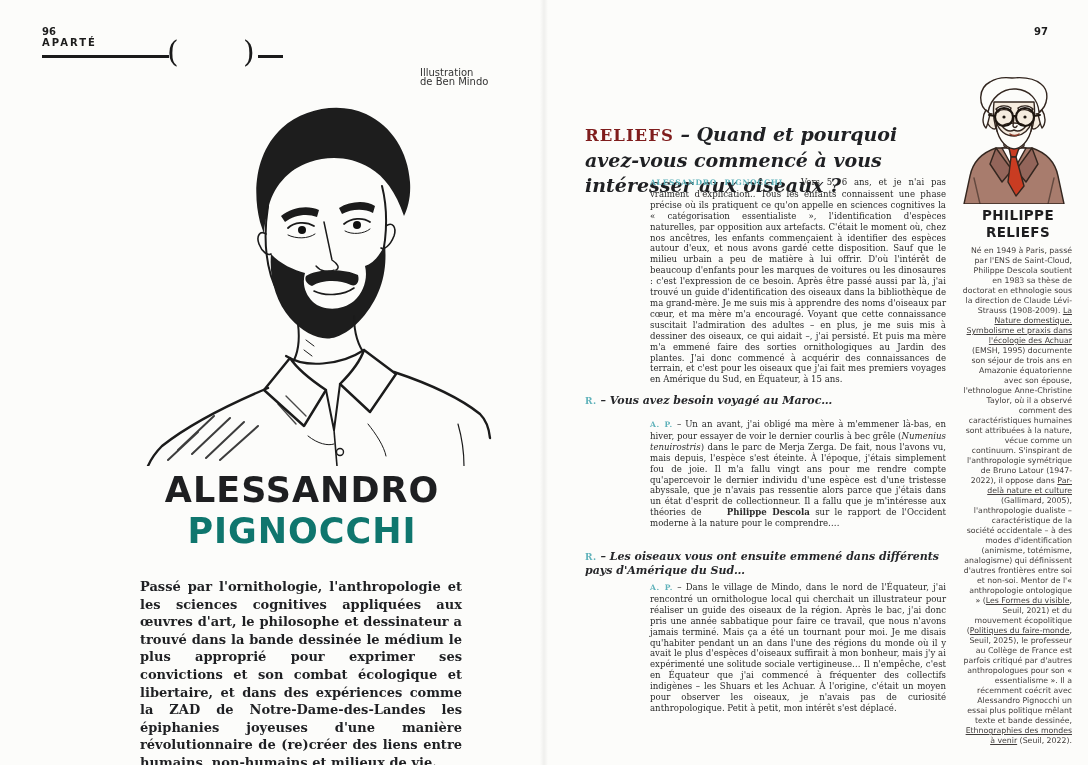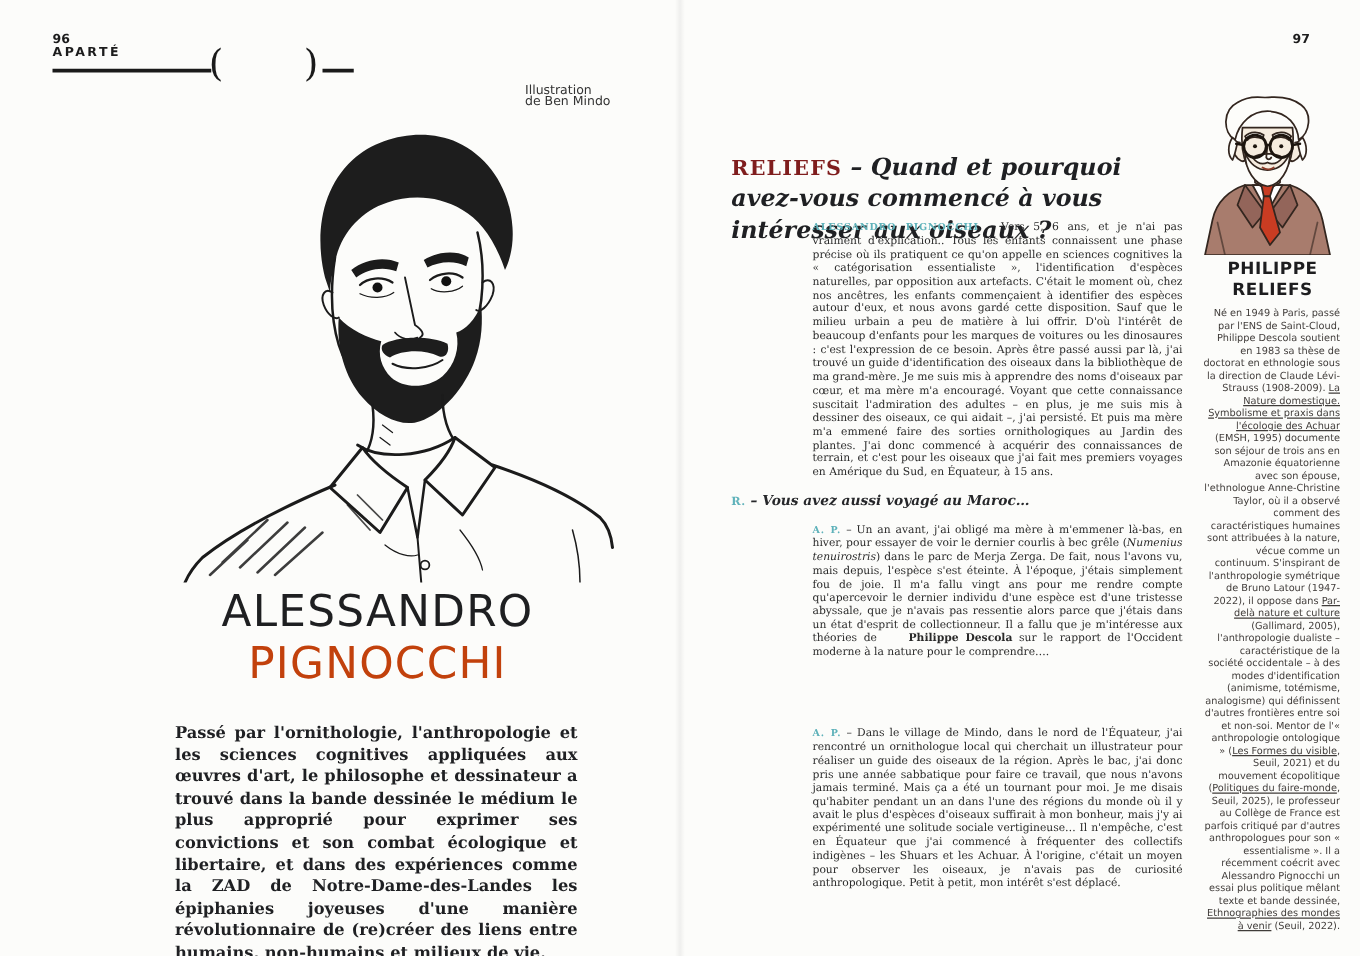--- a/index.html
+++ b/index.html
@@ -10,23 +10,23 @@
   
   .folio{font-family:"DejaVu Sans", sans-serif;font-weight:bold;font-size:10px;color:#1c1c1c;}
   .section-label{font-family:"DejaVu Sans", sans-serif;font-weight:bold;font-size:10px;
                  letter-spacing:2px;color:#1c1c1c;}
   .rule{background:#1a1a1a;height:2.5px;}
   .paren{font-family:"DejaVu Serif", serif;font-size:30px;font-weight:400;color:#1a1a1a;line-height:1;}
   .credit{font-family:"DejaVu Sans", sans-serif;font-size:10px;line-height:9px;color:#333;
           text-align:left;margin-top:27px;}
 
   
-  .title{font-family:"DejaVu Sans", sans-serif;font-weight:normal;font-size:35px;line-height:41px;
+  .title{font-family:"DejaVu Sans", sans-serif;font-weight:bold;font-size:35px;line-height:41px;
          letter-spacing:1px;text-align:center;color:#1e1f21;}
-  .title .teal{color:#c2410c;}
+  .title .teal{color:#0f766e;}
   .intro{font-size:13px;line-height:17.6px;font-weight:bold;text-align:justify;color:#1f2023;}
 
   
   .headline{font-size:19px;line-height:25px;font-weight:bold;font-style:italic;color:#1f2023;}
   .headline .hl-label{font-style:normal;color:#7f1d1d;letter-spacing:1px;font-size:16.5px;}
   .answer{font-size:8.6px;line-height:10.9px;text-align:justify;color:#2a2a2a;}
   .speaker{color:#5fb2ba;font-weight:bold;font-size:7.6px;letter-spacing:0.7px;}
   .question{font-size:11px;line-height:14px;font-weight:bold;font-style:italic;color:#26272a;}
   .q-label{font-style:normal;color:#5fb2ba;font-size:9px;letter-spacing:0.5px;}
   .lat{font-style:italic;}
@@ -122,28 +122,32 @@
     <span class="hl-label">RELIEFS</span><span> – </span><span>Quand et pourquoi avez-vous commencé à vous intéresser aux oiseaux ?</span>
   </h2>
 
   <p class="abs answer" style="left:650px;top:177px;width:296px;margin:0;">
     <span class="speaker">ALESSANDRO PIGNOCCHI</span>
     <span>– Vers 5, 6 ans, et je n'ai pas vraiment d'explication.. Tous les enfants connaissent une phase précise où ils pratiquent ce qu'on appelle en sciences cognitives la « catégorisation essentialiste », l'identification d'espèces naturelles, par opposition aux artefacts. C'était le moment où, chez nos ancêtres, les enfants commençaient à identifier des espèces autour d'eux, et nous avons gardé cette disposition. Sauf que le milieu urbain a peu de matière à lui offrir. D'où l'intérêt de beaucoup d'enfants pour les marques de voitures ou les dinosaures : c'est l'expression de ce besoin. Après être passé aussi par là, j'ai trouvé un guide d'identification des oiseaux dans la bibliothèque de ma grand-mère. Je me suis mis à apprendre des noms d'oiseaux par cœur, et ma mère m'a encouragé. Voyant que cette connaissance suscitait l'admiration des adultes – en plus, je me suis mis à dessiner des oiseaux, ce qui aidait –, j'ai persisté. Et puis ma mère m'a emmené faire des sorties ornithologiques au Jardin des plantes. J'ai donc commencé à acquérir des connaissances de terrain, et c'est pour les oiseaux que j'ai fait mes premiers voyages en Amérique du Sud, en Équateur, à 15 ans.</span>
   </p>
 
   <p class="abs question" style="left:585px;top:394px;width:358px;margin:0;">
     <span class="q-label">R.</span>
-    <span>– Vous avez aussi voyagé au Maroc…</span>
+    <span>– Vous avez besoin voyagé au Maroc…</span>
   </p>
 
   <p class="abs answer" style="left:650px;top:419px;width:296px;margin:0;">
     <span class="speaker">A. P.</span>
     <span>– Un an avant, j'ai obligé ma mère à m'emmener là-bas, en hiver, pour essayer de voir le dernier courlis à bec grêle (</span><span class="lat">Numenius tenuirostris</span><span>) dans le parc de Merja Zerga. De fait, nous l'avons vu, mais depuis, l'espèce s'est éteinte. À l'époque, j'étais simplement fou de joie. Il m'a fallu vingt ans pour me rendre compte qu'apercevoir le dernier individu d'une espèce est d'une tristesse abyssale, que je n'avais pas ressentie alors parce que j'étais dans un état d'esprit de collectionneur. Il a fallu que je m'intéresse aux théories de </span><span class="strong">Philippe Descola</span><span> sur le rapport de l'Occident moderne à la nature pour le comprendre….</span>
   </p>
 
+  <p class="abs question" style="left:585px;top:550px;width:358px;margin:0;">
+    <span class="q-label">R.</span>
+    <span>– Les oiseaux vous ont ensuite emmené dans différents pays d'Amérique du Sud…</span>
+  </p>
 
   <p class="abs answer" style="left:650px;top:582px;width:296px;margin:0;">
     <span class="speaker">A. P.</span>
     <span>– Dans le village de Mindo, dans le nord de l'Équateur, j'ai rencontré un ornithologue local qui cherchait un illustrateur pour réaliser un guide des oiseaux de la région. Après le bac, j'ai donc pris une année sabbatique pour faire ce travail, que nous n'avons jamais terminé. Mais ça a été un tournant pour moi. Je me disais qu'habiter pendant un an dans l'une des régions du monde où il y avait le plus d'espèces d'oiseaux suffirait à mon bonheur, mais j'y ai expérimenté une solitude sociale vertigineuse… Il n'empêche, c'est en Équateur que j'ai commencé à fréquenter des collectifs indigènes – les Shuars et les Achuar. À l'origine, c'était un moyen pour observer les oiseaux, je n'avais pas de curiosité anthropologique. Petit à petit, mon intérêt s'est déplacé.</span>
   </p>
 
   <svg class="abs" style="left:958px;top:76px;" width="112" height="128" viewBox="0 0 112 128">
     <g stroke="#33261f" stroke-width="1.4" stroke-linecap="round" stroke-linejoin="round">
       <path d="M6,128 L12,100 C15,85 26,76 38,72 L74,72 C86,76 97,85 100,100 L106,128 Z" fill="#a87c6d"></path>
       <path d="M38,72 L54,94 L44,106 L32,88 Z" fill="#93655a"></path>

